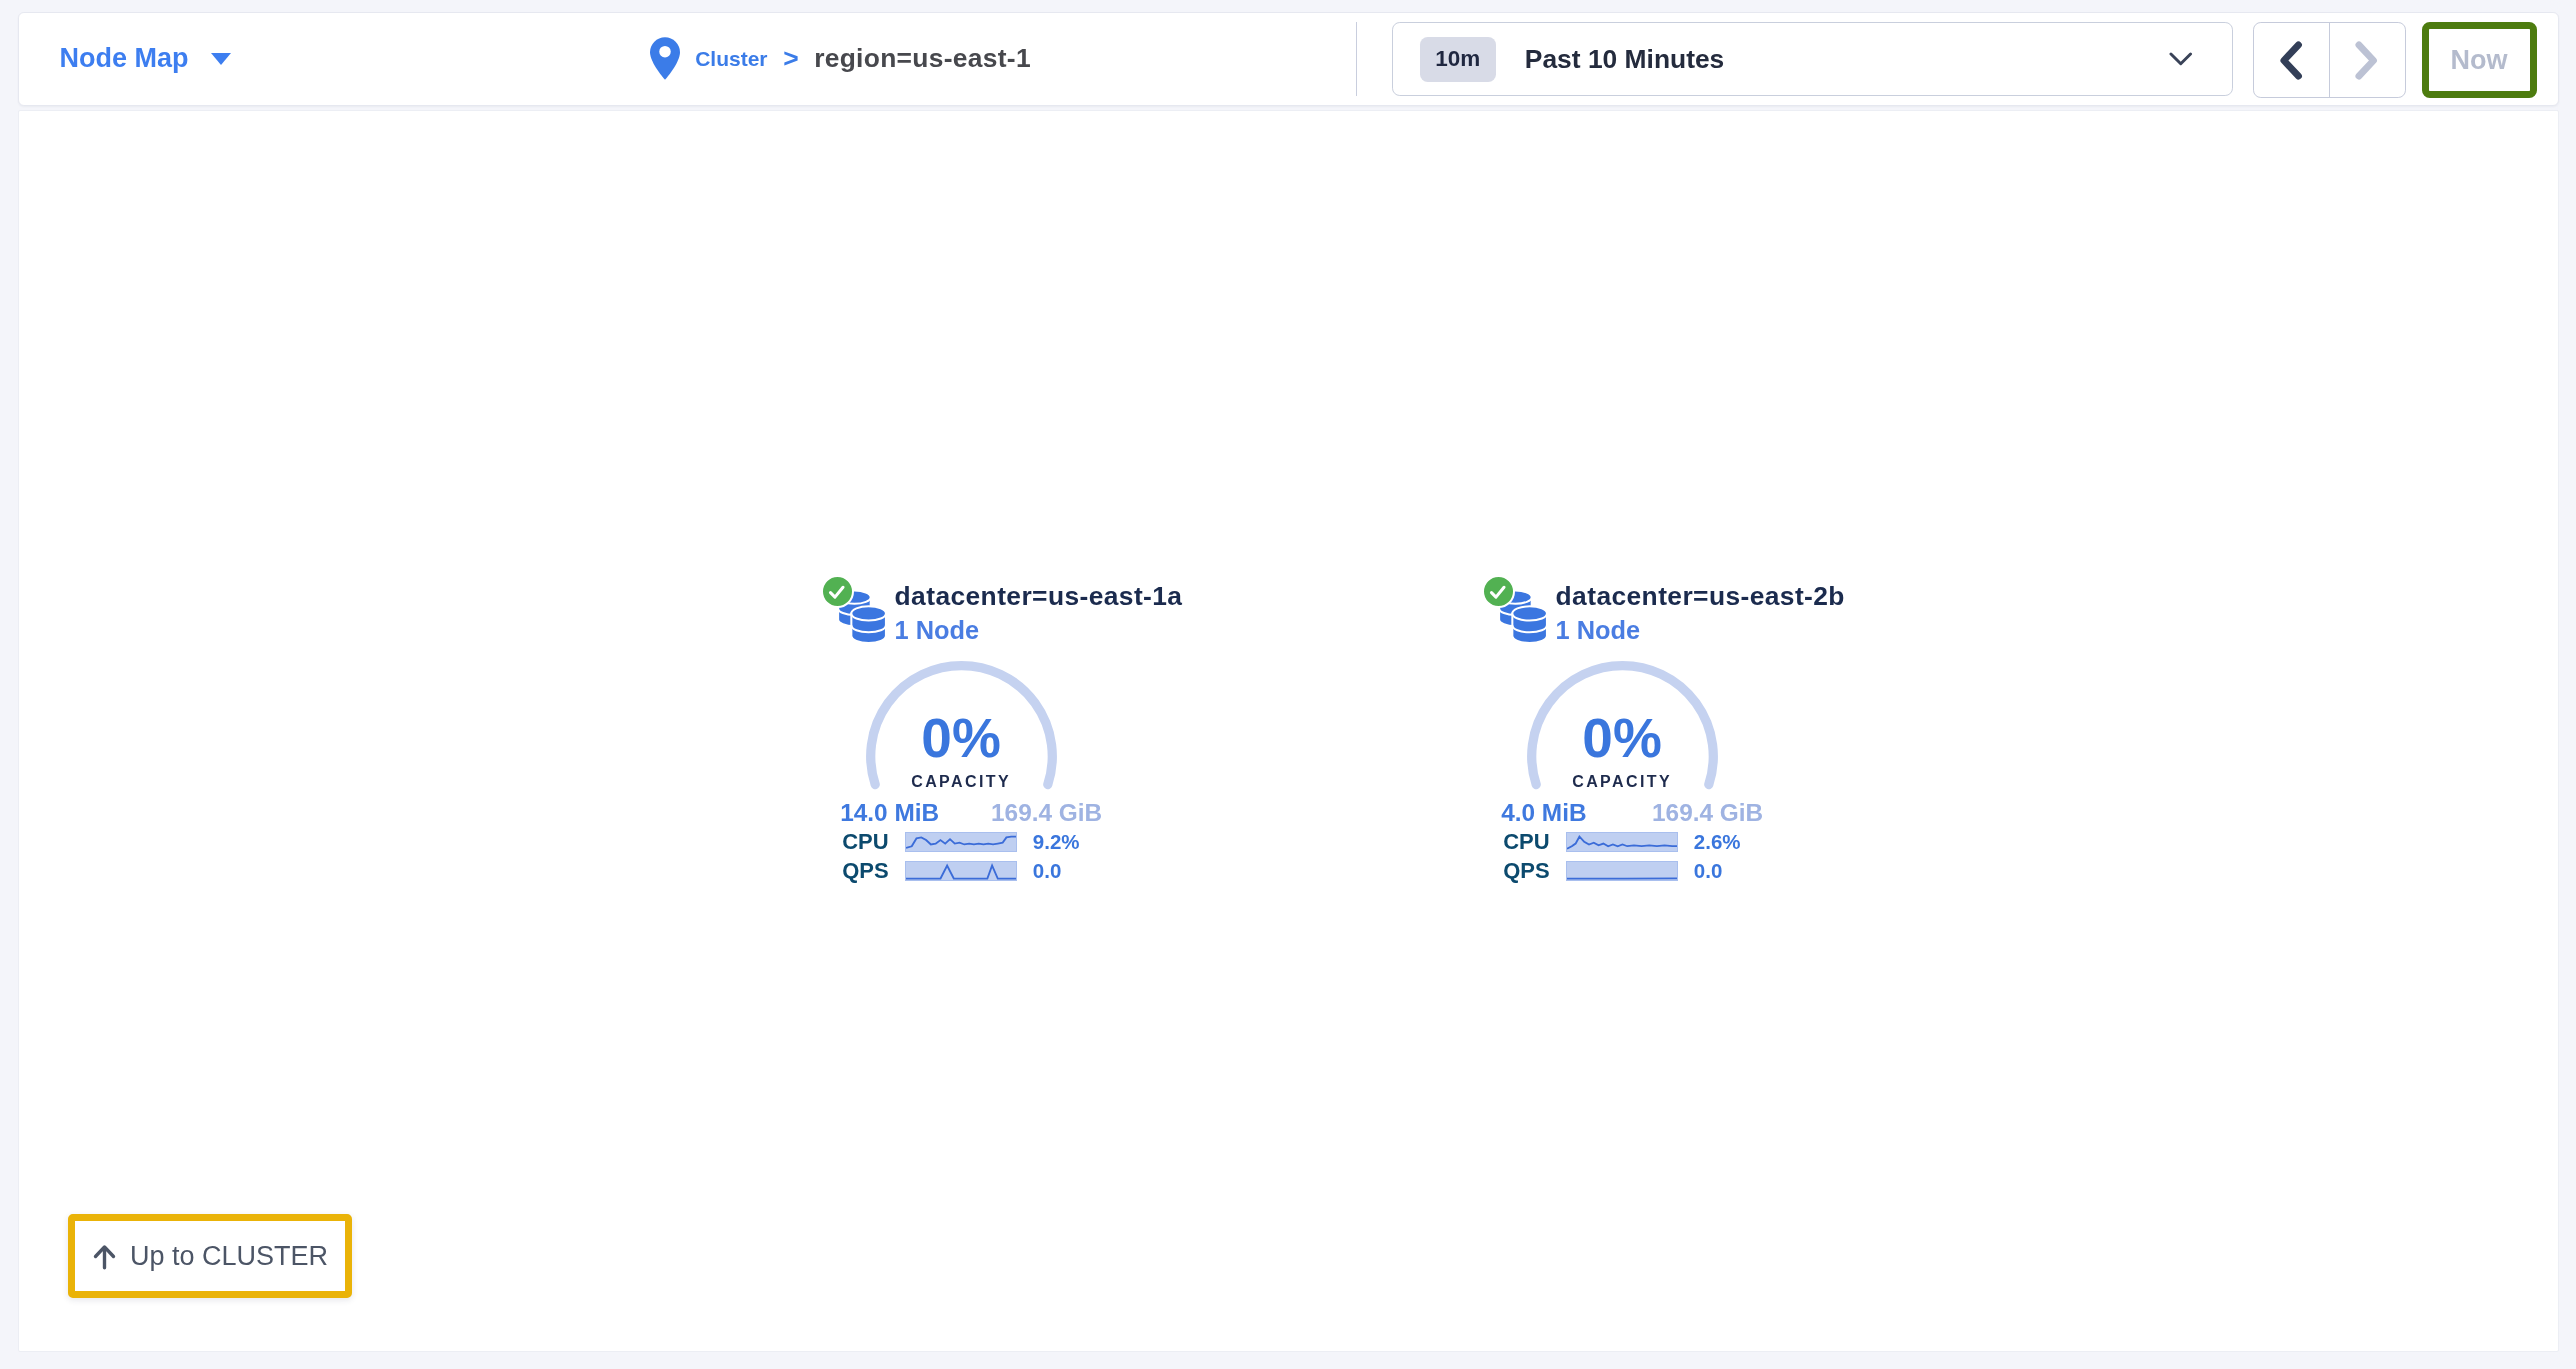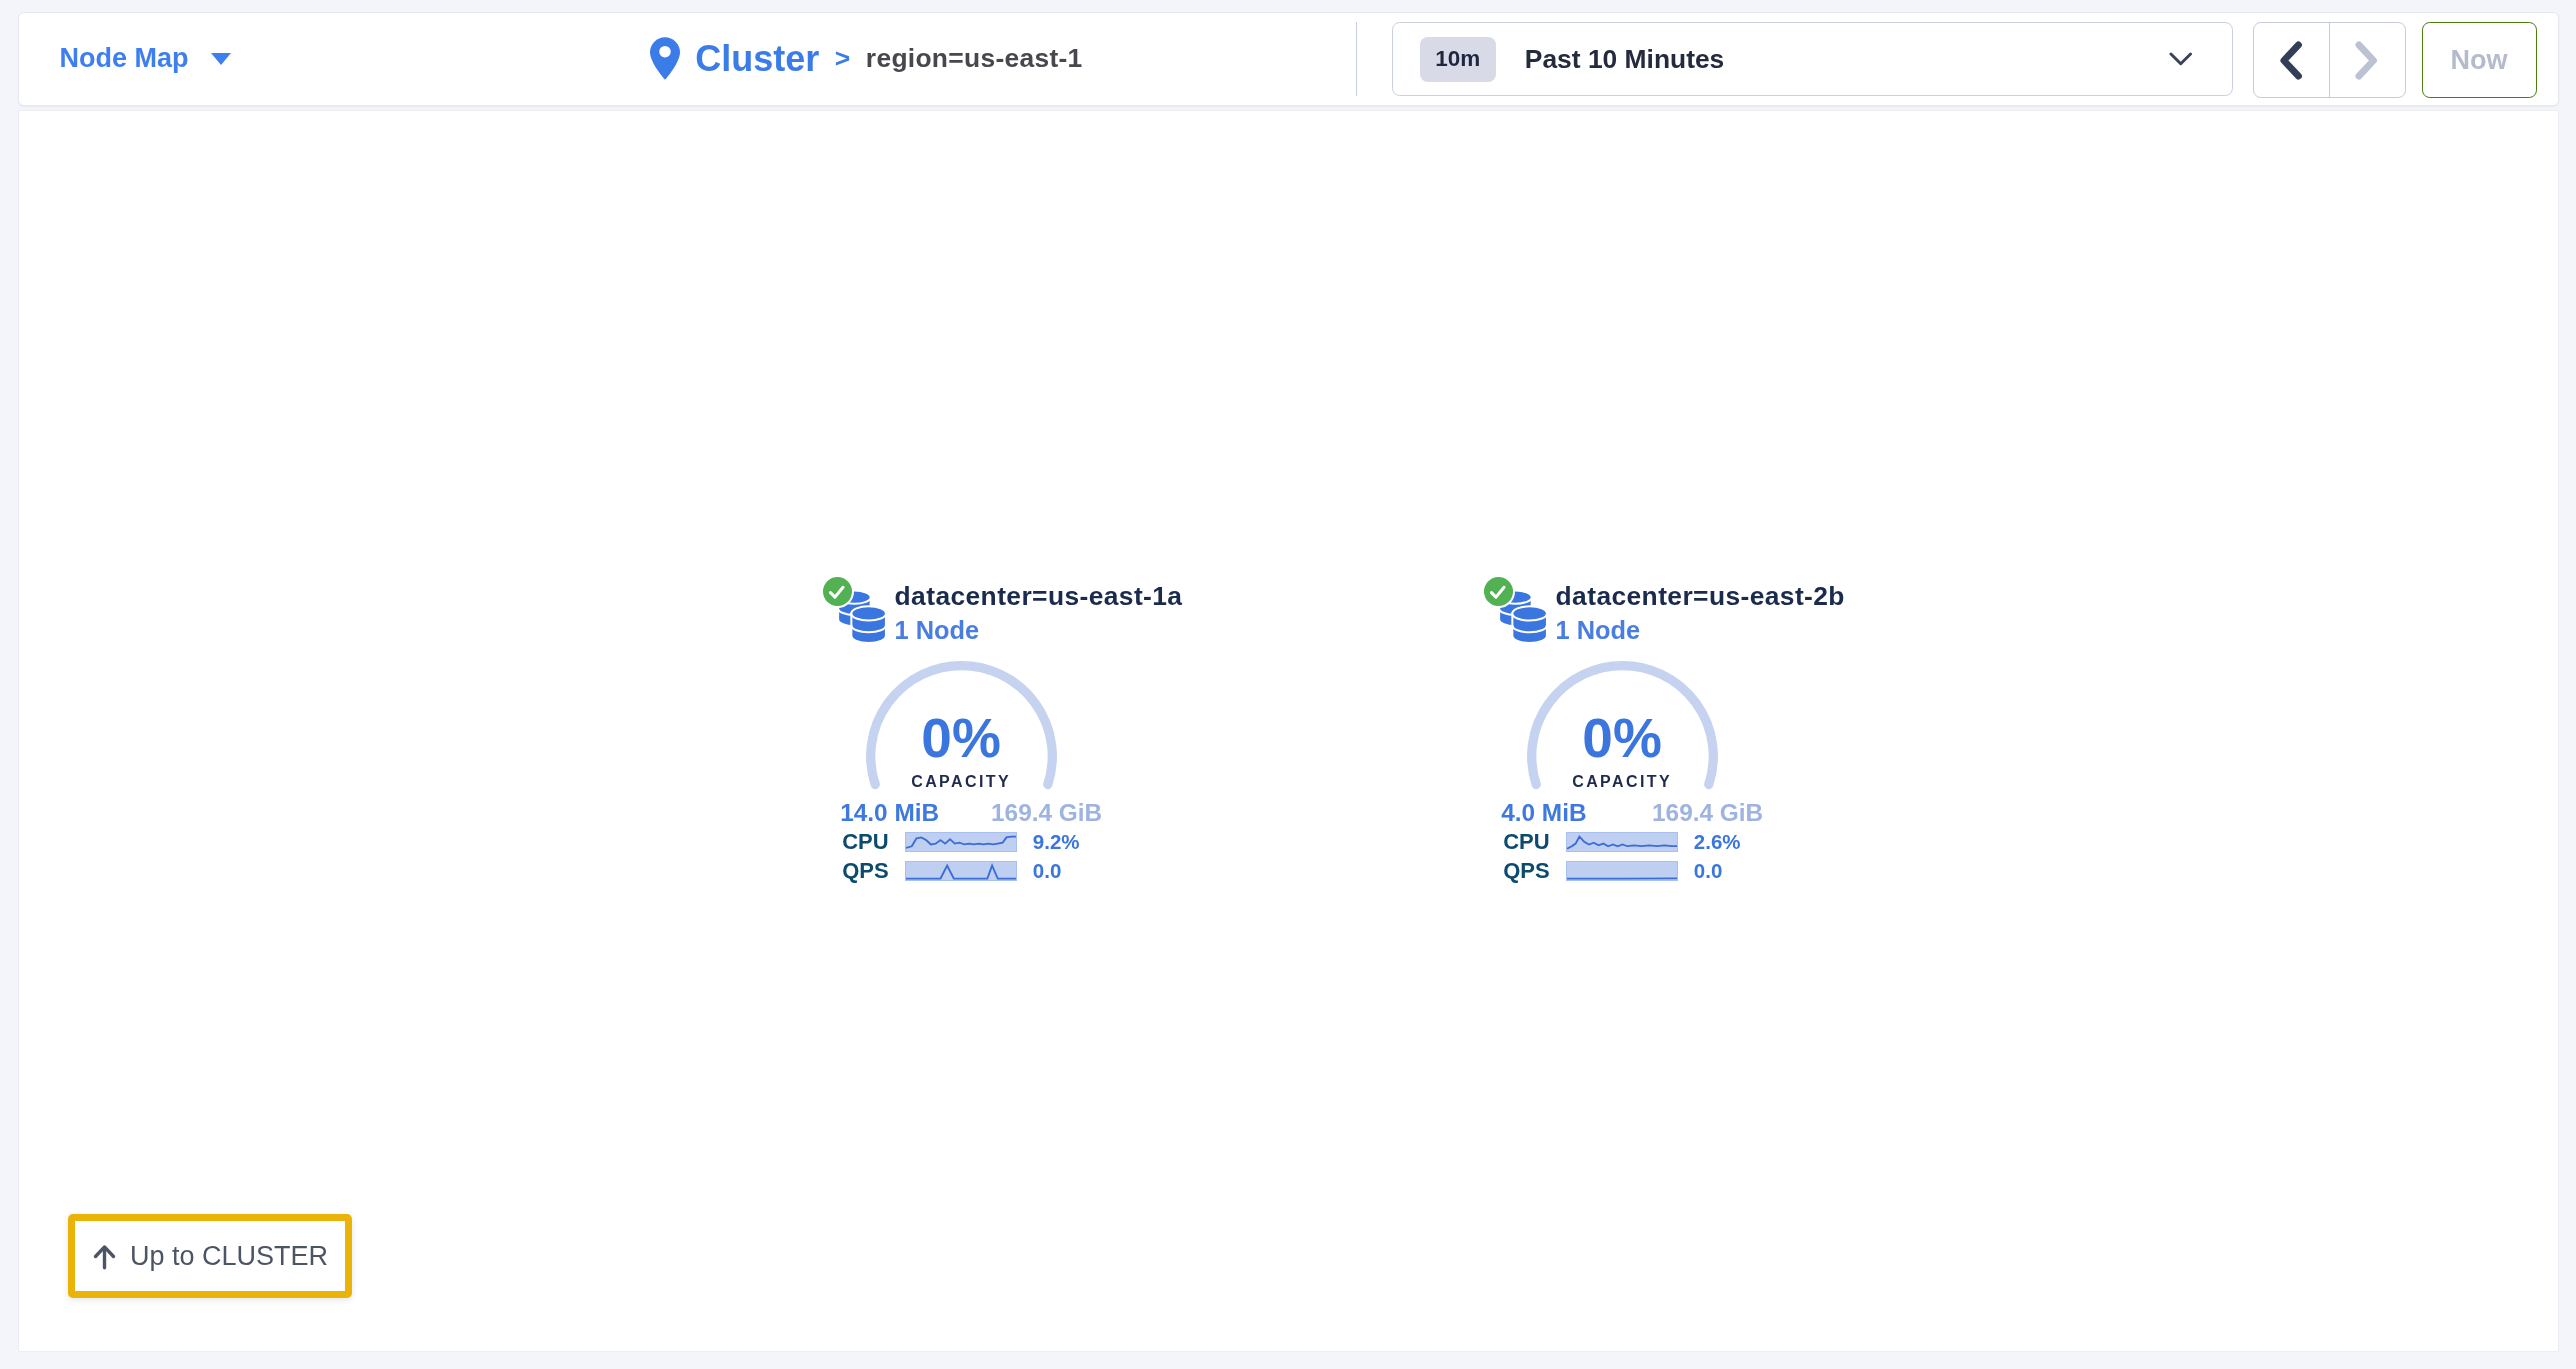--- a/index.html
+++ b/index.html
@@ -25,21 +25,21 @@
   }
   .view-selector .label { font-size:27px; font-weight:600; color:#3d7ef0; }
   .caret-down {
     width:0; height:0; border-left:10.8px solid transparent; border-right:10.8px solid transparent;
     border-top:12.7px solid #3d7ef0;
   }
   .breadcrumb {
     position:absolute; left:631px; top:0; height:100%;
     display:flex; align-items:center; gap:15.6px;
   }
-  .breadcrumb .link { font-size:36px; font-weight:600; color:#3b7ce8; cursor:pointer; }
+  .breadcrumb .link { font-size:21px; font-weight:600; color:#3b7ce8; cursor:pointer; }
   .breadcrumb .sep  { font-size:26.4px; font-weight:700; color:#3b7ce8; }
   .breadcrumb .current { font-size:26.4px; font-weight:600; color:#47484d; letter-spacing:0.3px; }
   .header-divider {
     position:absolute; left:1337px; top:9.8px; height:74px; width:1px; background:#c9cede;
   }
   .time-select {
     position:absolute; left:1373px; top:9.8px; width:841px; height:74px;
     border:1px solid #c9cfdd; border-radius:7.8px; background:#fff;
     display:flex; align-items:center; cursor:pointer;
   }
@@ -51,21 +51,21 @@
   .time-chevron { position:absolute; right:39px; top:29px; }
   .time-nav {
     position:absolute; left:2234px; top:9.8px; width:153px; height:76px;
     border:1px solid #c6cbdb; border-radius:7.8px; background:#fff;
     display:flex;
   }
   .time-nav .half { flex:1; display:flex; align-items:center; justify-content:center; cursor:pointer; }
   .time-nav .half + .half { border-left:1px solid #c6cbdb; }
   .now-button {
     position:absolute; left:2403px; top:9.8px; width:115px; height:76px;
-    border:1px solid #4d7c0f; border-radius:7.8px; background:#fff;
+    border:7px solid #4d7c0f; border-radius:7.8px; background:#fff;
     display:flex; align-items:center; justify-content:center;
     font-size:27px; font-weight:700; color:#b4bbcd; cursor:default;
   }
 
   
   .canvas {
     position:absolute; left:17.6px; top:110px; width:2541px; height:1242px;
     background:#ffffff; border:1px solid #eceef4; border-radius:2px;
   }
 

